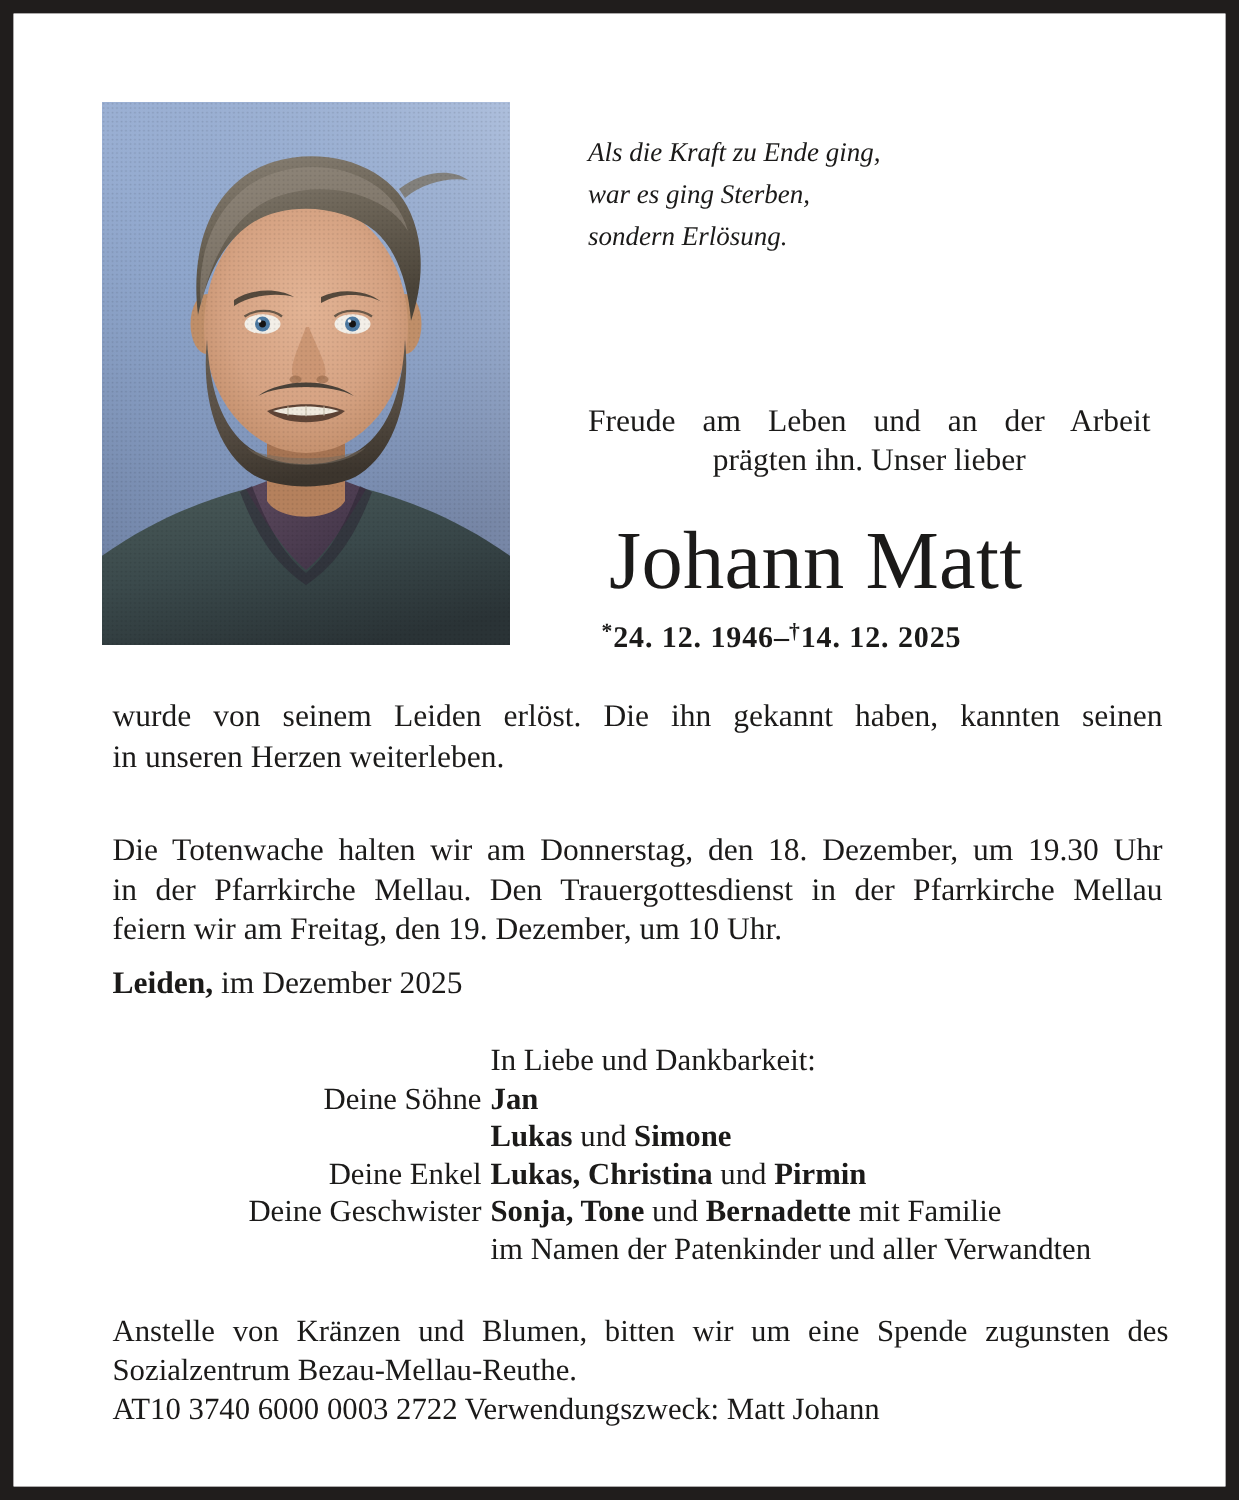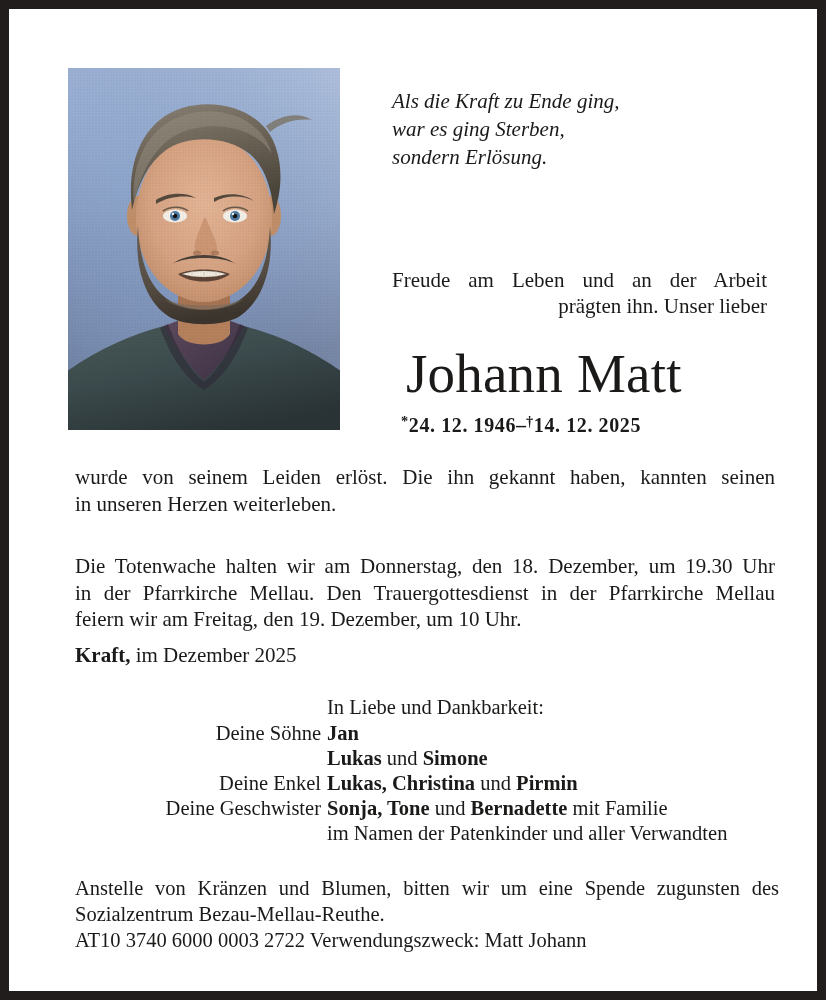--- a/index.html
+++ b/index.html
@@ -39,42 +39,42 @@
   }
   .portrait svg { display: block; width: 100%; height: 100%; }
 
   
   .epigraph {
     position: absolute;
     left: 383px;
     top: 78px;
     width: 400px;
     font-style: italic;
-    font-size: 21px;
+    font-size: 18px;
     line-height: 28px;
     color: #1b1a19;
   }
   .epigraph div { white-space: nowrap; }
 
   
   .intro {
     position: absolute;
     left: 383px;
     top: 258px;
     width: 375px;
     font-size: 21px;
     line-height: 26px;
     color: #1b1a19;
     text-align: justify;
   }
   .intro .l1 {
     text-align: justify;
     text-align-last: justify;
   }
-  .intro .l2 { text-align: right; }
+  .intro .l2 { text-align: center; }
 
   
   .name {
     position: absolute;
     left: 397px;
     top: 334px;
     font-size: 55px;
     line-height: 62px;
     letter-spacing: 0.2px;
     color: #1b1a19;
@@ -298,21 +298,21 @@
       <div class="last">in unseren Herzen weiterleben.</div>
     </div>
 
     <div class="para para-service">
       <div class="just">Die Totenwache halten wir am Donnerstag, den 18. Dezember, um 19.30 Uhr</div>
       <div class="just">in der Pfarrkirche Mellau. Den Trauergottesdienst in der Pfarrkirche Mellau</div>
       <div class="last">feiern wir am Freitag, den 19. Dezember, um 10 Uhr.</div>
     </div>
 
     <div class="place-line">
-      <b>Kraft,</b>
+      <b>Leiden,</b>
       <span>im Dezember 2025</span>
     </div>
 
     <div class="family">
       <div class="heading">In Liebe und Dankbarkeit:</div>
       <div class="fam-row">
         <div class="fam-label">Deine Söhne</div>
         <div class="fam-names"><b>Jan</b></div>
       </div>
       <div class="fam-row">

